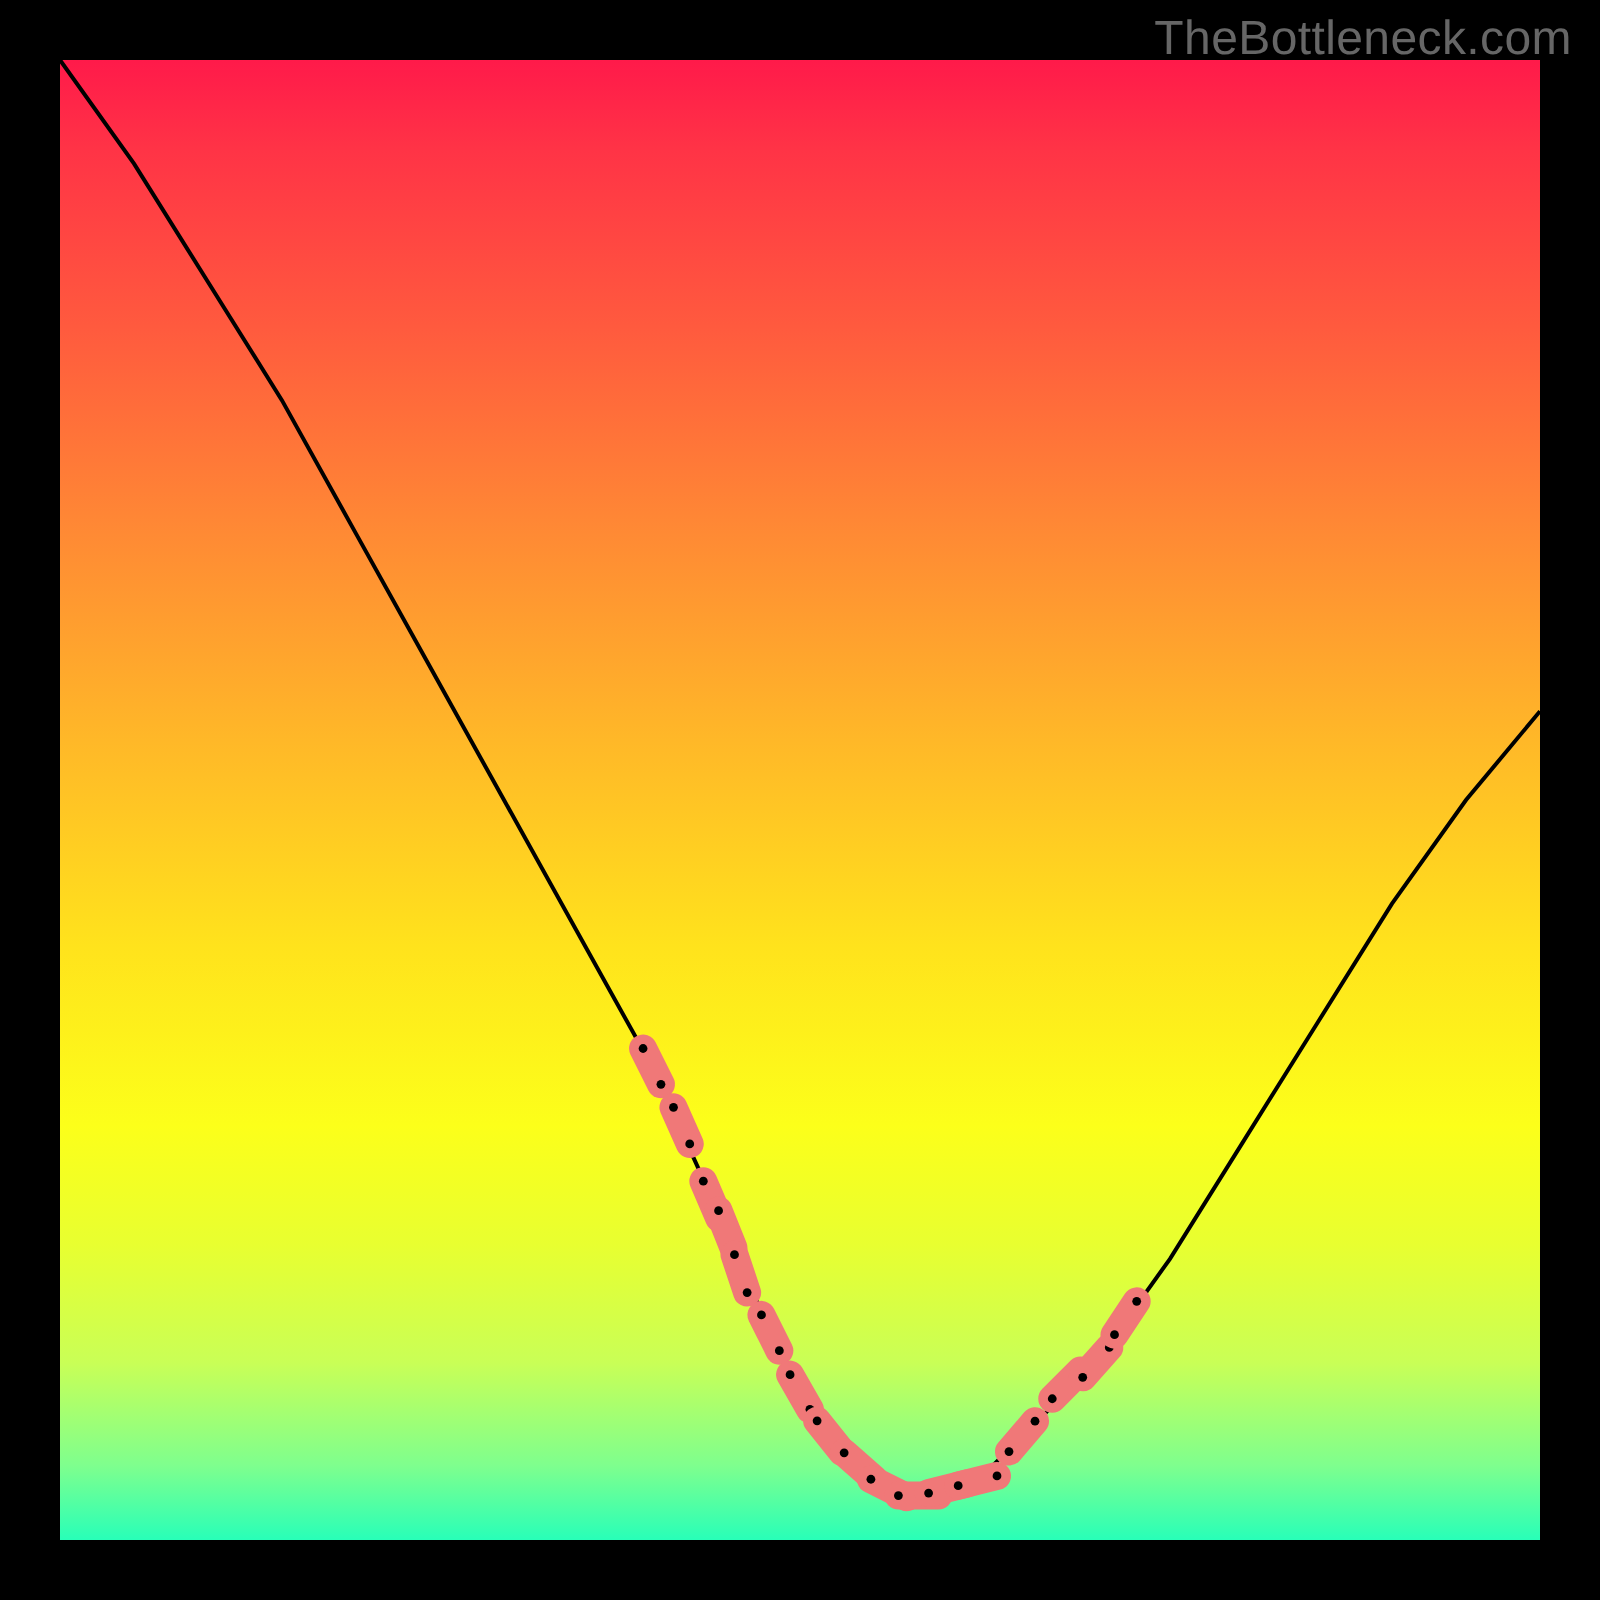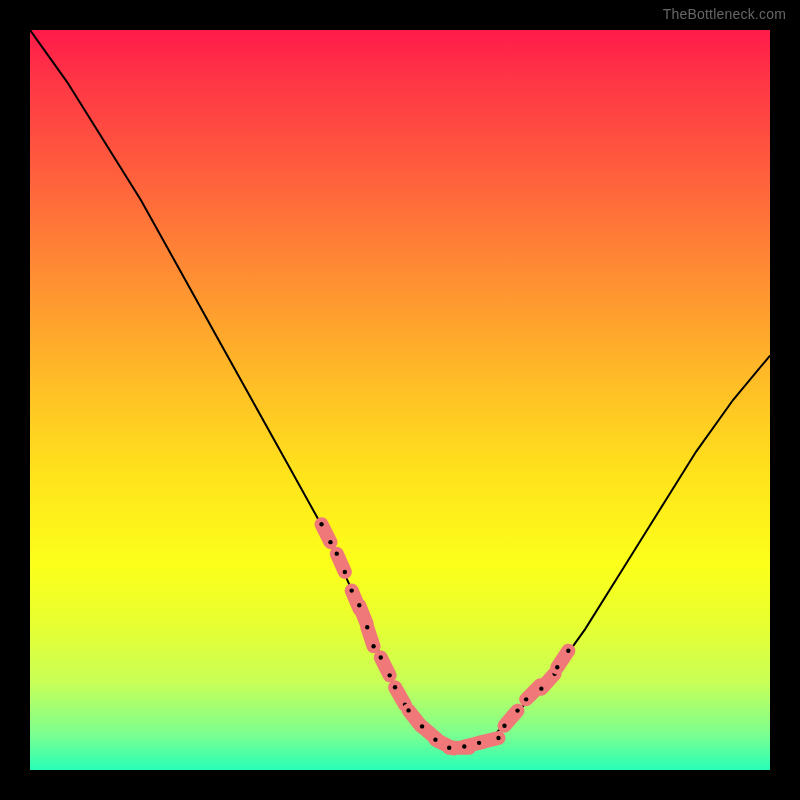--- a/index.html
+++ b/index.html
@@ -9,21 +9,21 @@
     background: #000;
     position: relative;
     font-family: Arial, sans-serif;
     overflow: hidden;
   }
   .watermark {
     position: absolute;
     top: 6px;
     right: 14px;
     color: #666;
-    font-size: 14px;
+    font-size: 24px;
     font-weight: 500;
     z-index: 10;
     letter-spacing: 0.2px;
   }
   .plot-area {
     position: absolute;
     left: 30px;
     top: 30px;
     width: 740px;
     height: 740px;

